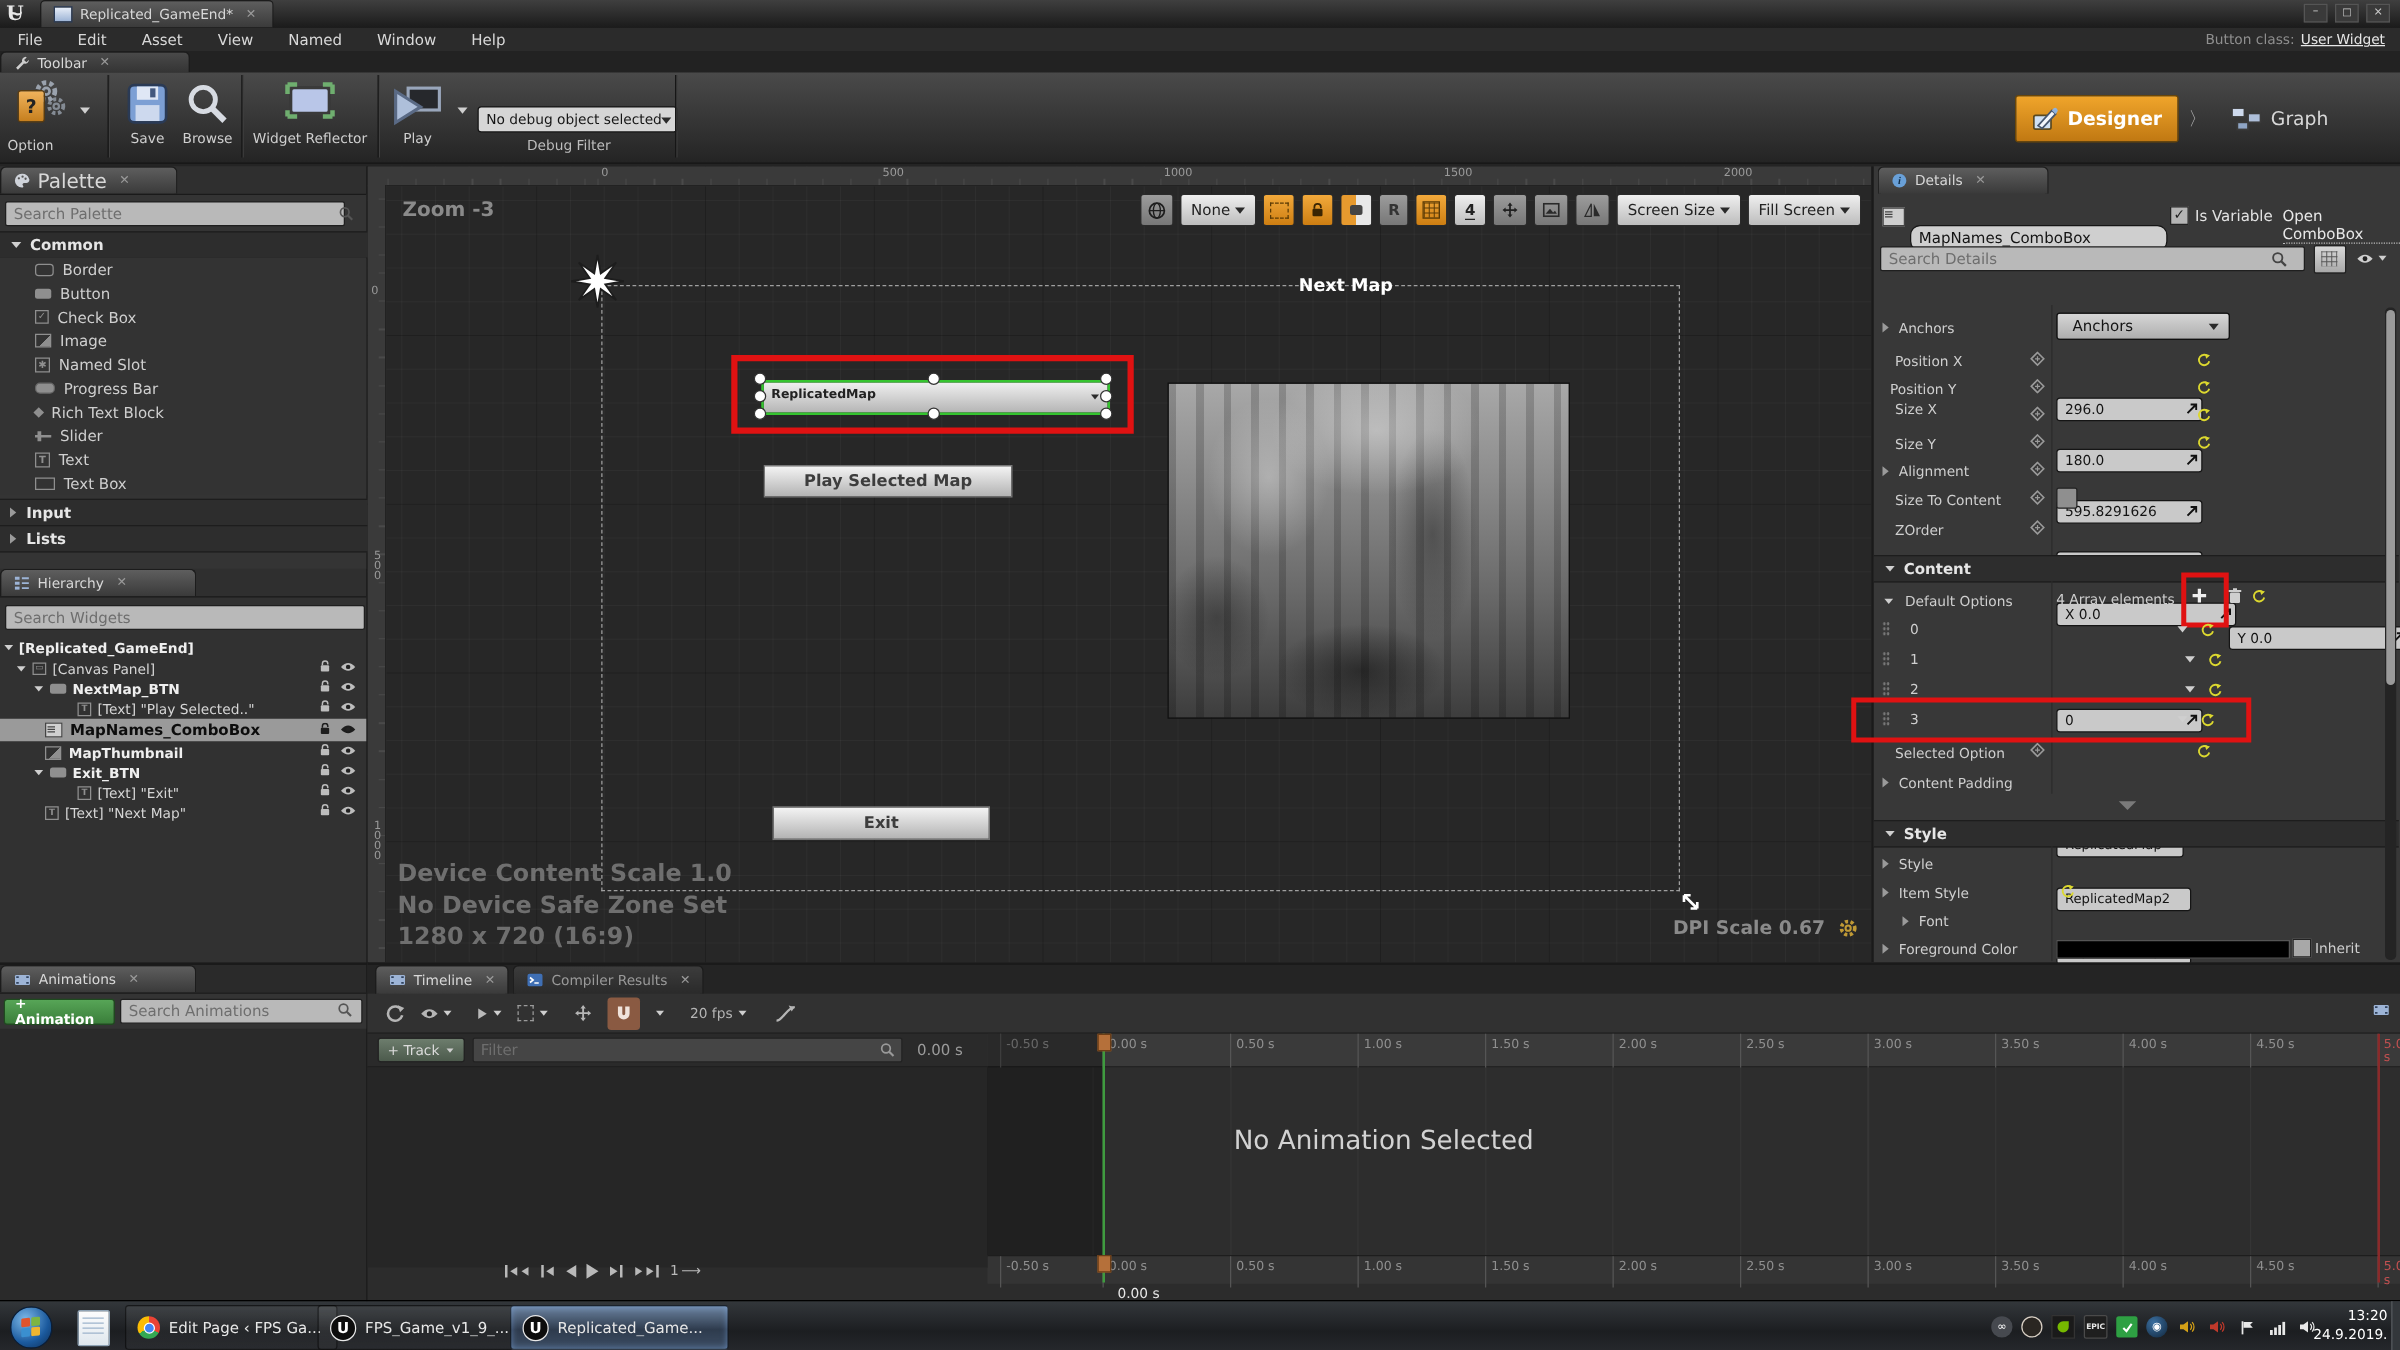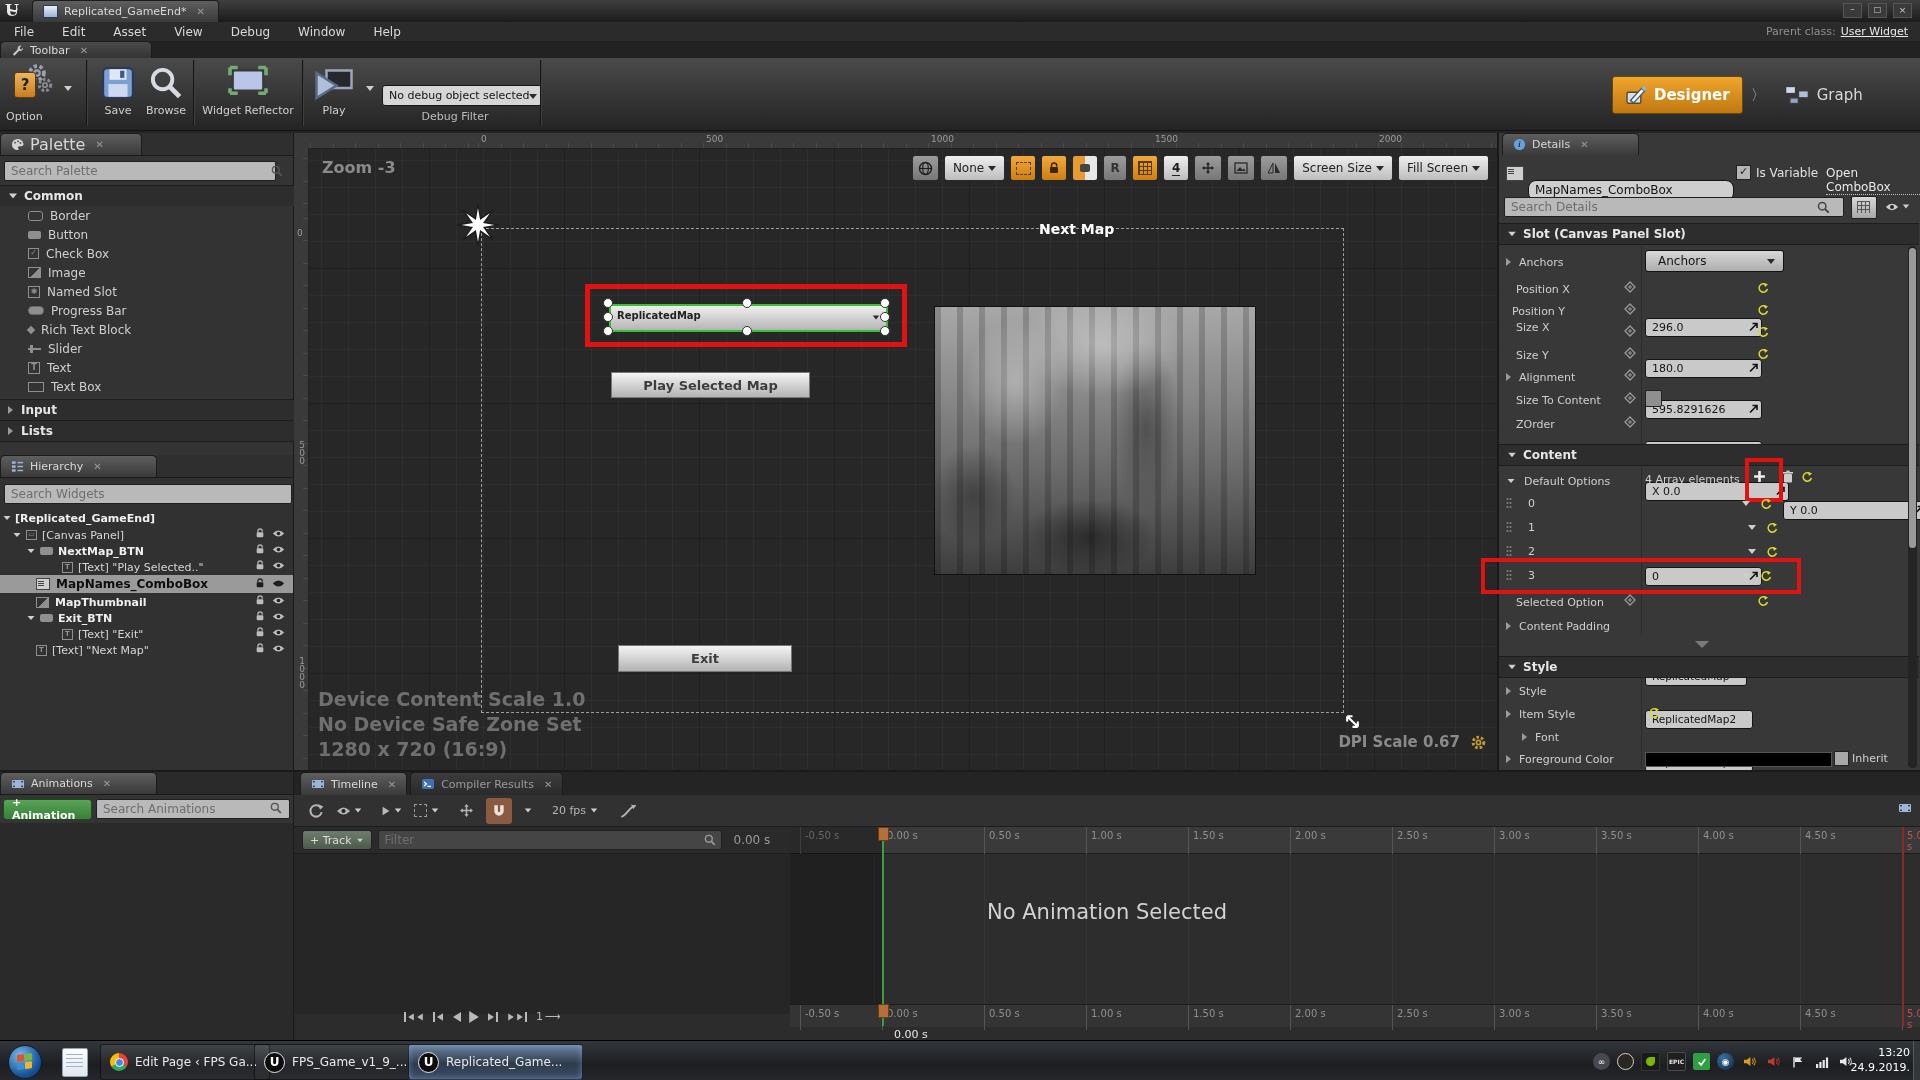--- a/index.html
+++ b/index.html
@@ -259,25 +259,25 @@
       <span style="width:17px;height:13px;background:#3a3a3a;border:1px solid #555;color:#ccc;font-size:9px;text-align:center;line-height:12px;">×</span>
     </div>
   </div>
 
   
   <div class="abs flex" style="left:0;top:22px;width:1920px;height:19px;background:#2b2b2b;gap:0;">
     <span style="padding:0 14px;font-size:12px;color:#d8d8d8;">File</span>
     <span style="padding:0 14px;font-size:12px;color:#d8d8d8;">Edit</span>
     <span style="padding:0 14px;font-size:12px;color:#d8d8d8;">Asset</span>
     <span style="padding:0 14px;font-size:12px;color:#d8d8d8;">View</span>
-    <span style="padding:0 14px;font-size:12px;color:#d8d8d8;">Debug</span>
+    <span style="padding:0 14px;font-size:12px;color:#d8d8d8;">Named</span>
     <span style="padding:0 14px;font-size:12px;color:#d8d8d8;">Window</span>
     <span style="padding:0 14px;font-size:12px;color:#d8d8d8;">Help</span>
     <span style="flex:1"></span>
-    <span style="color:#8f8f8f;font-size:11px;margin-right:5px;">Parent class:</span>
+    <span style="color:#8f8f8f;font-size:11px;margin-right:5px;">Button class:</span>
     <span style="color:#e8e8e8;font-size:11px;text-decoration:underline;margin-right:12px;">User Widget</span>
   </div>
 
   
   <div class="abs" style="left:0;top:41px;width:1920px;height:17px;background:#222;padding-left:44px;">
     <div class="abs tab" style="left:0;top:0;height:16px;width:130px;background:linear-gradient(#4a4a4a,#343434);">
       <svg class="ic" width="13" height="13" style="color:#cfcfcf">
           <use href="#sy-wrench"></use>
         </svg>
       <span style="font-size:11px;">Toolbar</span>
@@ -701,24 +701,20 @@
   <span class="abs" style="left:1851px;top:196px;width:24px;height:21px;background:linear-gradient(#d8d8d8,#a8a8a8);border:1px solid #222;border-radius:2px;">
     <span style="position:absolute;left:5px;top:4px;width:13px;height:12px;background-image:linear-gradient(#555 1px,transparent 1px),linear-gradient(90deg,#555 1px,transparent 1px);background-size:4px 4px;"></span>
   </span>
   <span class="abs flex" style="left:1880px;top:196px;width:34px;height:21px;gap:3px;justify-content:center;">
     <svg class="ic" width="14" height="10" style="color:#cfcfcf">
         <use href="#sy-eye"></use>
       </svg>
       <span class="caret lt" style="transform:scale(.8)"></span>
   </span>
   
-  <div class="abs hdr" style="left:1499px;top:223px;width:412px;height:20px;">
-    <span class="exp open" style="transform:scale(.75)"></span>
-    <span>Slot (Canvas Panel Slot)</span>
-  </div>
   <div class="divider" style="top:244px;height:200px;"></div>
   
   <div class="drow" style="top:250px;height:24px;">
     <span class="exp closed" style="margin-left:6px;"></span>
     <span class="dlabel" style="margin-left:8px;">Anchors</span>
   </div>
   <div class="abs" style="left:1645px;top:250px;width:137px;height:20px;background:linear-gradient(#d6d6d6,#aeaeae);border:1px solid #111;border-radius:3px;">
     <span style="position:absolute;left:12px;top:3px;color:#141414;font-size:12px;">Anchors</span>
     <span class="caret" style="position:absolute;right:8px;top:8px;"></span>
   </div>

